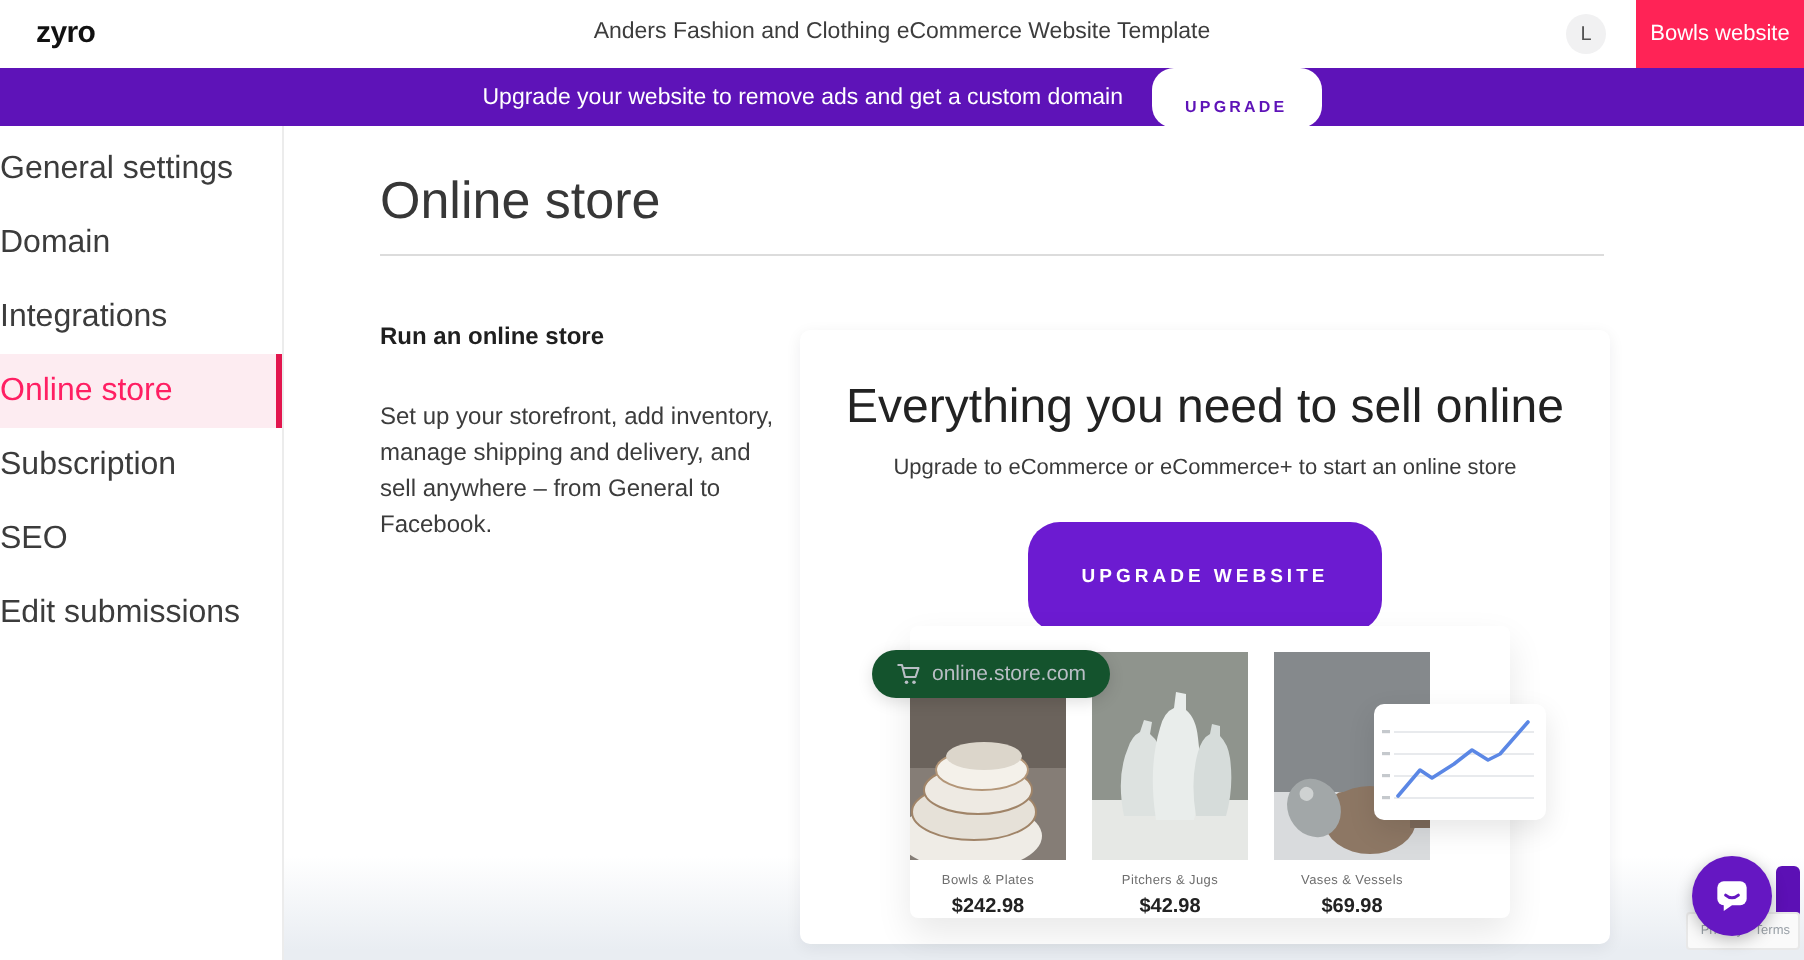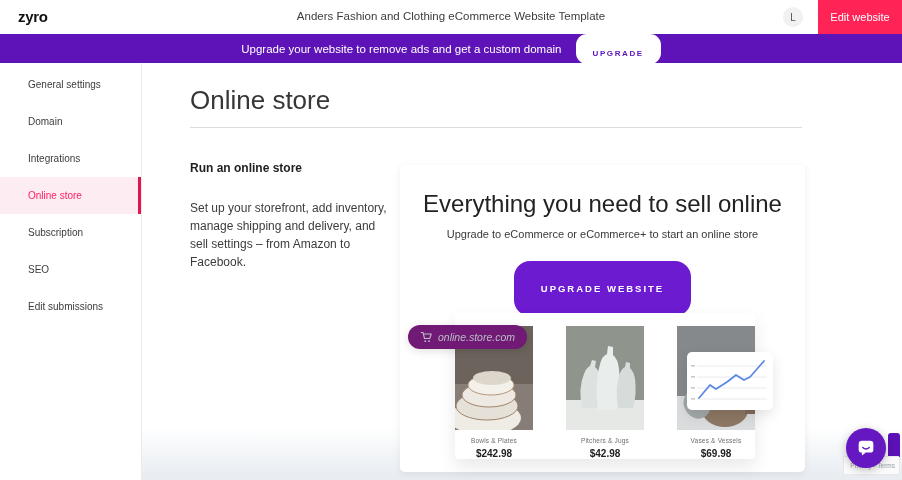--- a/index.html
+++ b/index.html
@@ -13,65 +13,65 @@
   .avatar { position:absolute; right:99px; top:7px; width:20px; height:20px; border-radius:50%; background:#f1f1f2; color:#555; font-size:10px; display:flex; align-items:center; justify-content:center; cursor:pointer; }
   .edit-btn { position:absolute; right:0; top:0; width:84px; height:34px; background:var(--edit-pink,#ff2356); color:#fff; font-size:11px; border:none; cursor:pointer; font-family:inherit; }
 
   
   .banner { position:absolute; left:0; top:34px; width:902px; height:29px; background:var(--banner-purple,#5e13b8); display:flex; align-items:center; justify-content:center; gap:14px; z-index:6; }
   .banner-text { color:#fff; font-size:11.5px; }
   .banner-btn { height:21px; padding:15px 17px; border:none; border-radius:11px; background:#fff; color:var(--banner-purple,#5e13b8); font-size:8px; font-weight:bold; letter-spacing:1.6px; cursor:pointer; font-family:inherit; }
 
   
   .sidebar { position:absolute; left:0; top:63px; width:142px; bottom:0; background:#fff; border-right:1px solid #ececec; padding-top:3px; z-index:5; }
-  .side-item { position:relative; height:37px; display:flex; align-items:center; padding-left:28px; font-size:10px; color:#3c3c3c; cursor:pointer; }
+  .side-item { position:relative; height:37px; display:flex; align-items:center; font-size:16px; color:#3c3c3c; cursor:pointer; }
   .side-item.active { background:#fdecf1; color:var(--active-pink,#ff1f63); }
   .active-bar { position:absolute; right:0; top:0; width:3px; height:100%; background:#e2164e; }
 
   
   .page-title { position:absolute; left:190px; top:85px; font-size:26px; font-weight:400; color:#373737; }
   .divider { position:absolute; left:190px; top:127px; width:612px; height:1px; background:#dcdcdc; }
   .info { position:absolute; left:190px; top:161px; width:198px; }
   .info h4 { font-size:12px; font-weight:bold; color:#1f1f1f; margin-bottom:24px; }
   .info p { font-size:12px; color:#3c3c3c; line-height:1.5; }
 
   .bottom-fade { position:absolute; left:142px; right:0; top:428px; bottom:0; background:linear-gradient(180deg, rgba(233,237,242,0) 0%, #e9edf2 90%); z-index:1; }
 
   
   .card { position:absolute; left:400px; top:165px; width:405px; height:307px; background:#fff; border-radius:5px; box-shadow:0 2px 8px rgba(16,24,40,0.07); text-align:center; z-index:2; }
   .card-title { margin-top:25px; font-size:24px; font-weight:400; color:#222; }
   .card-sub { margin-top:10px; font-size:11px; color:#3a3a3a; }
   .upgrade-btn { margin-top:21px; background:var(--button-purple,#6c1bd1); color:#fff; border:none; border-radius:16px; padding:22px 27px; font-size:9.5px; font-weight:bold; letter-spacing:2px; cursor:pointer; font-family:inherit; }
 
-  .store-card { position:absolute; left:55px; top:148px; width:300px; height:146px; background:#fff; border-radius:4px; box-shadow:0 8px 18px rgba(0,0,0,0.09); display:flex; justify-content:space-between; gap:25px; padding-top:13px; }
+  .store-card { position:absolute; left:55px; top:148px; width:300px; height:146px; background:#fff; border-radius:4px; box-shadow:0 8px 18px rgba(0,0,0,0.09); display:flex; justify-content:flex-start; gap:13px; padding-top:13px; }
   .product { width:78px; text-align:center; }
   .product svg { display:block; }
   .p-name { font-size:6.5px; color:#6e6e6e; margin-top:7px; letter-spacing:0.2px; }
   .p-price { font-size:10px; font-weight:bold; color:#222; margin-top:4px; }
 
-  .search-pill { position:absolute; left:408px; top:325px; height:24px; padding:0 12px; border-radius:12px; background:#701a75; box-shadow:0 2px 8px rgba(0,0,0,0.13); display:inline-flex; align-items:center; gap:6px; z-index:3;font-style:italic; }
+  .search-pill { position:absolute; left:436px; top:325px; height:24px; padding:0 12px; border-radius:12px; background:#14532d; box-shadow:0 2px 8px rgba(0,0,0,0.13); display:inline-flex; align-items:center; gap:6px; z-index:3; }
   .search-pill span { font-size:10.5px; color:#b9bec5; }
 
   .chart-card { position:absolute; left:687px; top:352px; width:86px; height:58px; background:#fff; border-radius:5px; box-shadow:0 5px 14px rgba(0,0,0,0.10); z-index:3; }
 
   
   .chat-tab { position:absolute; left:888px; top:433px; width:12px; height:26px; background:#5c10b5; border-radius:3px; z-index:3; cursor:pointer; }
   .badge { position:absolute; left:843px; top:456px; width:57px; height:19px; background:#fafafa; border:1px solid #e8e8e8; border-radius:2px; display:flex; align-items:center; justify-content:flex-end; padding-right:4px; font-size:6.5px; color:#9aa1a8; z-index:3; }
   .chat-btn { position:absolute; left:846px; top:428px; width:40px; height:40px; border-radius:50%; background:var(--chat-purple,#6517c2); box-shadow:0 2px 8px rgba(0,0,0,0.25); display:flex; align-items:center; justify-content:center; z-index:4; cursor:pointer; border:none; }
 </style>
 </head>
 <body>
 
 <div class="screen">
 
   <div class="topbar">
     <div class="logo">zyro</div>
     <div class="win-title">Anders Fashion and Clothing eCommerce Website Template</div>
     <div class="avatar">L</div>
-    <button class="edit-btn">Edit website</button>
+    <button class="edit-btn">Bowls website</button>
   </div>
 
   <div class="banner">
     <span class="banner-text">Upgrade your website to remove ads and get a custom domain</span>
     <button class="banner-btn">UPGRADE</button>
   </div>
 
   <nav class="sidebar">
     <div class="side-item">
         <span>General settings</span>
@@ -97,21 +97,21 @@
       </div>
   </nav>
 
   <div class="bottom-fade"></div>
 
   <h1 class="page-title">Online store</h1>
   <div class="divider"></div>
 
   <div class="info">
     <h4>Run an online store</h4>
-    <p>Set up your storefront, add inventory, manage shipping and delivery, and sell settings – from Amazon to Facebook.</p>
+    <p>Set up your storefront, add inventory, manage shipping and delivery, and sell anywhere – from General to Facebook.</p>
   </div>
 
   <div class="card">
     <h2 class="card-title">Everything you need to sell online</h2>
     <p class="card-sub">Upgrade to eCommerce or eCommerce+ to start an online store</p>
     <button class="upgrade-btn">UPGRADE WEBSITE</button>
 
     
     <div class="store-card">
       <div class="product">

